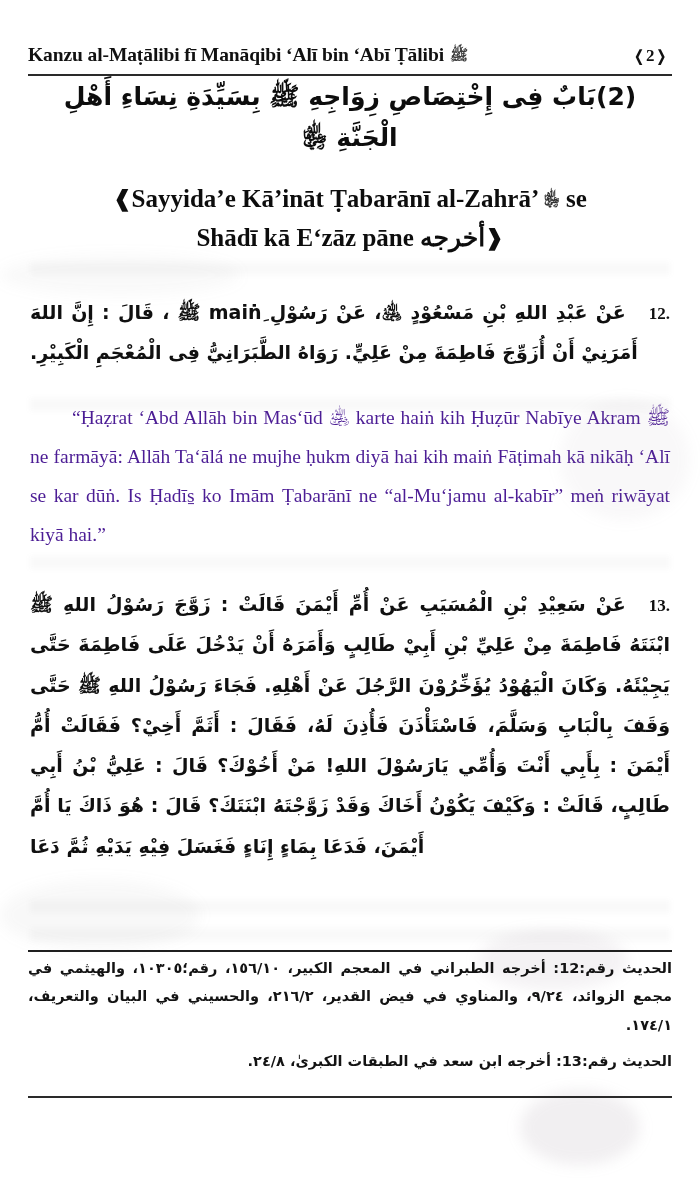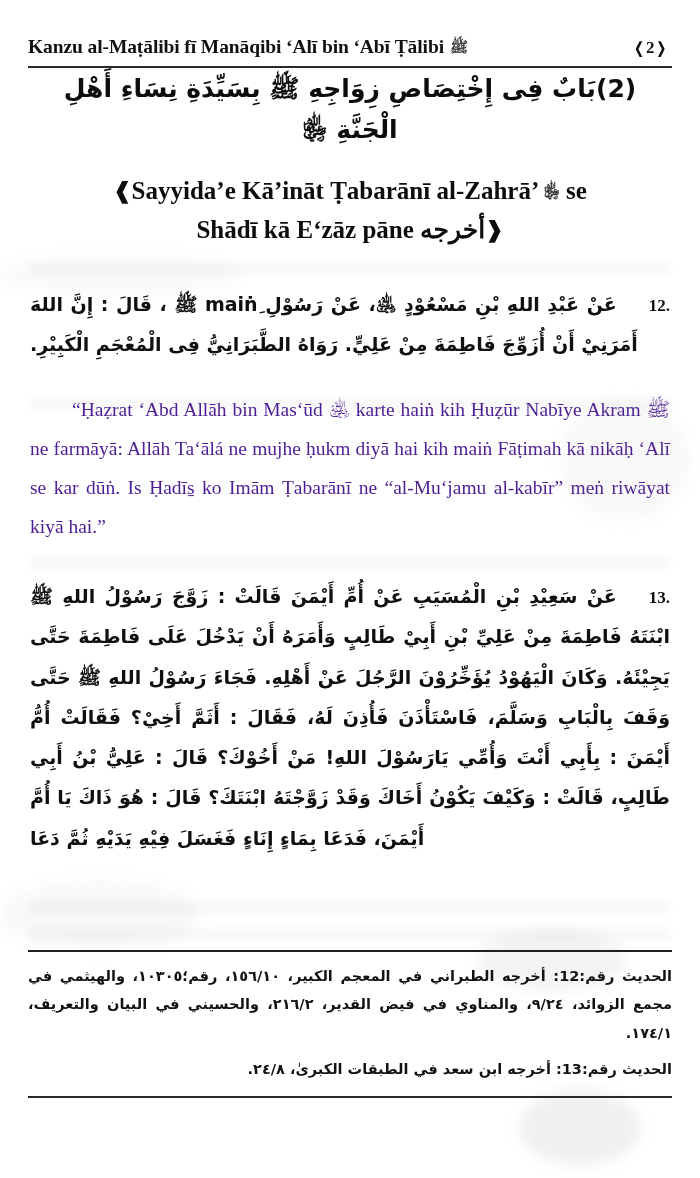--- a/index.html
+++ b/index.html
@@ -14,21 +14,21 @@
     color: #111111;
     overflow: hidden;
     position: relative;
   }
 
   .page {
     position: relative;
     width: 700px;
     height: 1178px;
     box-sizing: border-box;
-    padding: 0 28px;
+    padding: 8px 28px;
   }
 
   
   .scan-noise {
     position: absolute;
     pointer-events: none;
     border-radius: 50%;
     filter: blur(7px);
   }
   .noise-a {
@@ -144,21 +144,21 @@
     line-height: 2.12;
     color: #101010;
     padding: 0 2px;
   }
   .hadith-arabic .hnum {
     direction: ltr;
     display: inline-block;
     font-family: "Liberation Serif", serif;
     font-weight: 700;
     font-size: 17px;
-    margin-left: 32px;
+    margin-left: 23px;
   }
 
   .hadith-12 { margin-top: 34px; }
   .hadith-13 { margin-top: 30px; }
 
   
   .translation {
     font-family: "Liberation Serif", serif;
     font-size: 19.5px;
     line-height: 2.0;
@@ -183,21 +183,21 @@
   }
   .footnote {
     direction: rtl;
     text-align: justify;
     text-align-last: right;
     font-family: "DejaVu Sans", "Liberation Sans", sans-serif;
     font-size: 14.5px;
     font-weight: 700;
     line-height: 1.95;
     color: #131313;
-    margin-top: 10px;
+    margin-top: 2px;
   }
   .footnote-2 { margin-top: 8px; text-align-last: right; }
 
   .bottom-rule {
     position: absolute;
     left: 28px;
     right: 28px;
     top: 1096px;
     height: 0;
     border-top: 2.4px solid #2a2a2a;

